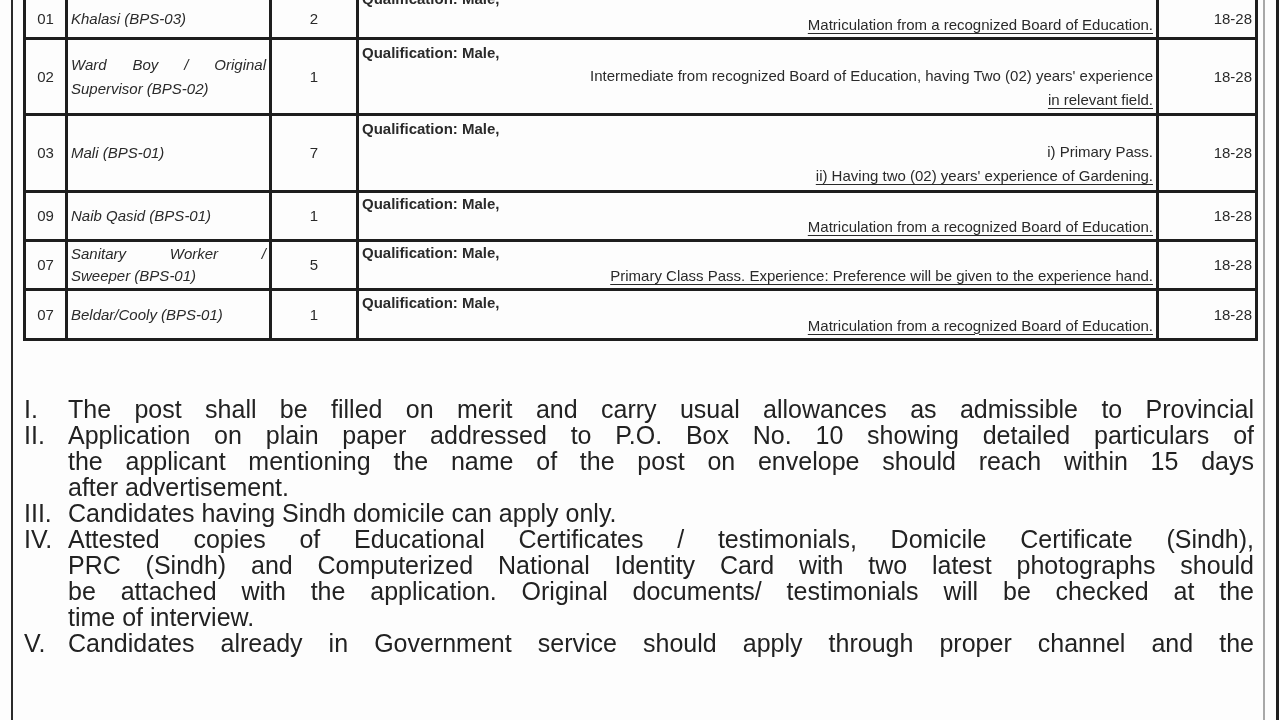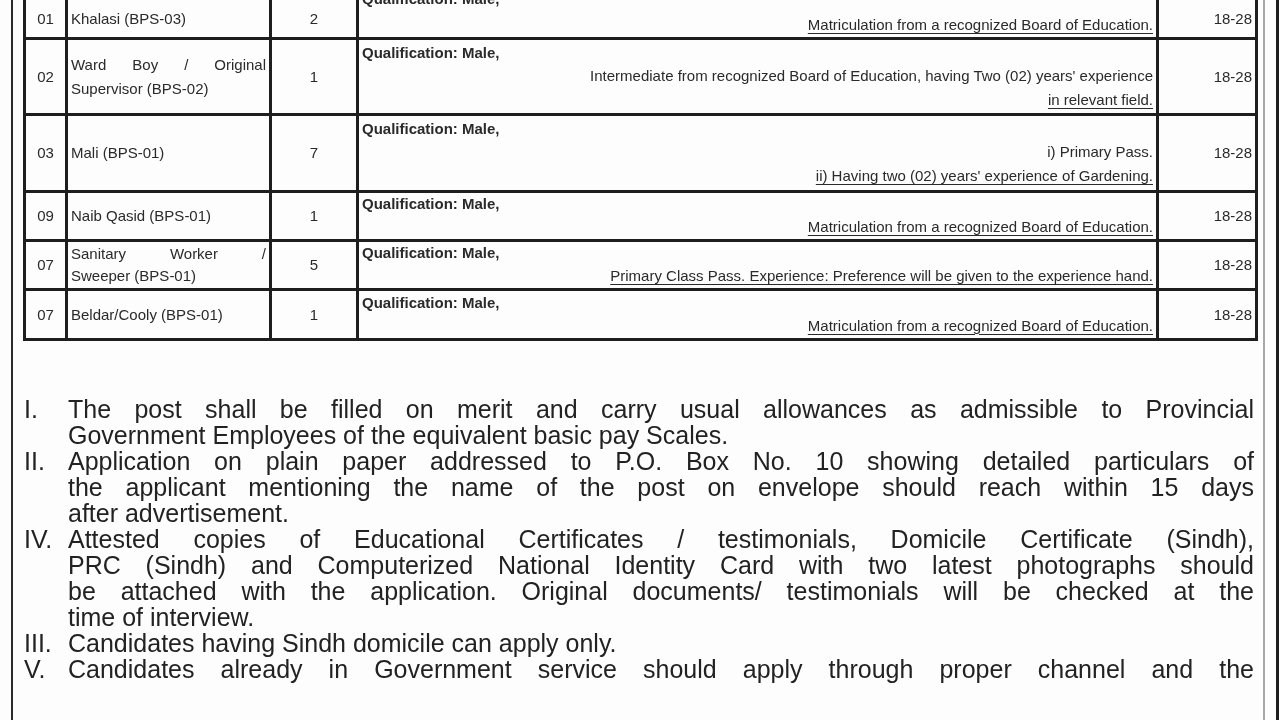--- a/index.html
+++ b/index.html
@@ -48,21 +48,21 @@
     }
     table.posts td {
       border: 3px solid #1e1e1e;
       padding: 0 3px;
       vertical-align: middle;
       font-size: 15px;
       line-height: 24px;
       color: #2a2a2a;
     }
     td.sno { width: 32px; text-align: center; padding: 0; }
-    td.desig { width: 196px; text-align: justify; text-align-last: left; line-height: 24px; }
+    td.desig { width: 196px; text-align: justify; text-align-last: left; line-height: 24px; font-style: italic; }
     td.count { width: 80px; text-align: center; }
     td.qual { width: 788px; padding: 0 5px; vertical-align: top; }
     td.age { width: 88px; text-align: right; }
     .q-head { font-weight: bold; line-height: 22px; display: block; }
     .q-line { display: block; line-height: 24px; text-align: right; }
     .q-line.underlined { text-decoration: underline; text-decoration-thickness: 1px; text-underline-offset: 3px; }
     .justified { text-align: justify; text-align-last: justify; }
 
     .notes {
       position: absolute;
@@ -183,46 +183,45 @@
     </tbody>
   </table>
 
   <div style="position:absolute; left:362px; top:-12px; font-weight:bold; font-size:15px; line-height:22px; color:#2a2a2a;">Qualification: Male,</div>
 
   <div class="notes">
     <div class="note">
       <span class="num">I.</span>
       <span class="txt">
         <span class="full">The post shall be filled on merit and carry usual allowances as admissible to Provincial</span>
-        <span class="last">Government Employees of the equivalent basic pay Scales.</span>
       </span>
     </div>
     <div class="note">
       <span class="num">II.</span>
       <span class="txt">
         <span class="full">Application on plain paper addressed to P.O. Box No. 10 showing detailed particulars of</span>
         <span class="full">the applicant mentioning the name of the post on envelope should reach within 15 days</span>
         <span class="last">after advertisement.</span>
+      </span>
+    </div>
+    <div class="note">
+      <span class="num">III.</span>
+      <span class="txt">
+        <span class="last">Candidates having Sindh domicile can apply only.</span>
       </span>
     </div>
     <div class="note">
       <span class="num">IV.</span>
       <span class="txt">
         <span class="full">Attested copies of Educational Certificates / testimonials, Domicile Certificate (Sindh),</span>
         <span class="full">PRC (Sindh) and Computerized National Identity Card with two latest photographs should</span>
         <span class="full">be attached with the application. Original documents/ testimonials will be checked at the</span>
         <span class="last">time of interview.</span>
       </span>
     </div>
     <div class="note">
-      <span class="num">III.</span>
-      <span class="txt">
-        <span class="last">Candidates having Sindh domicile can apply only.</span>
-      </span>
-    </div>
-    <div class="note">
       <span class="num">V.</span>
       <span class="txt">
         <span class="full">Candidates already in Government service should apply through proper channel and the</span>
       </span>
     </div>
   </div>
 </div>
 
 </body></html>

